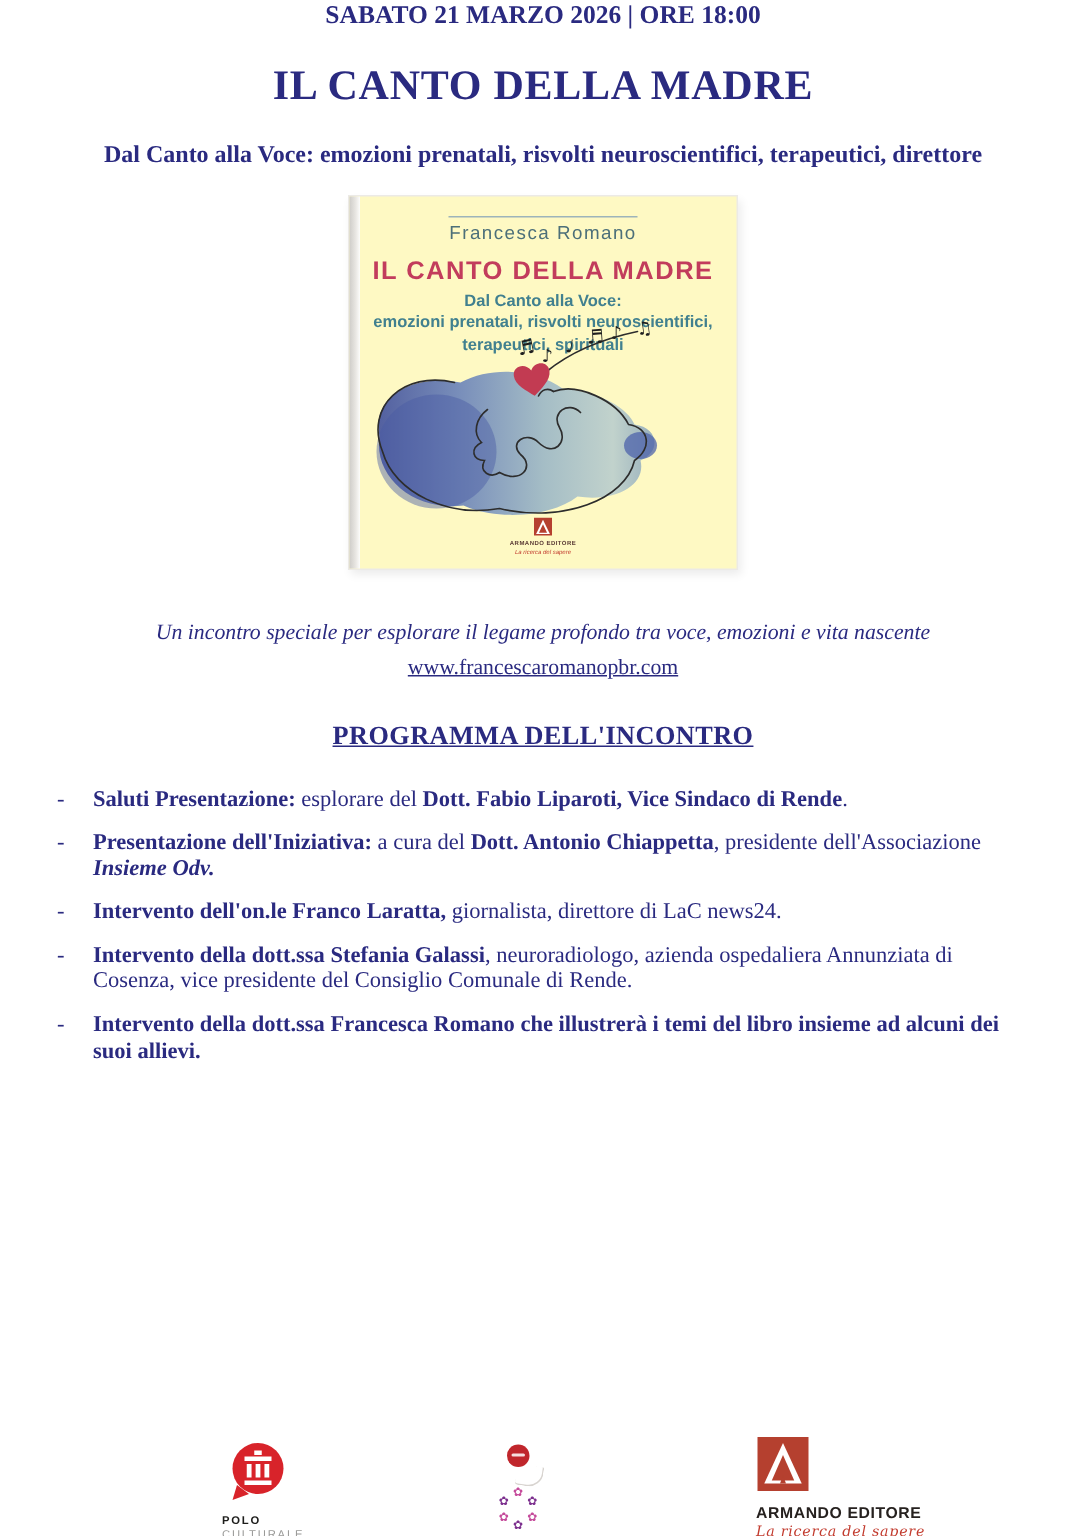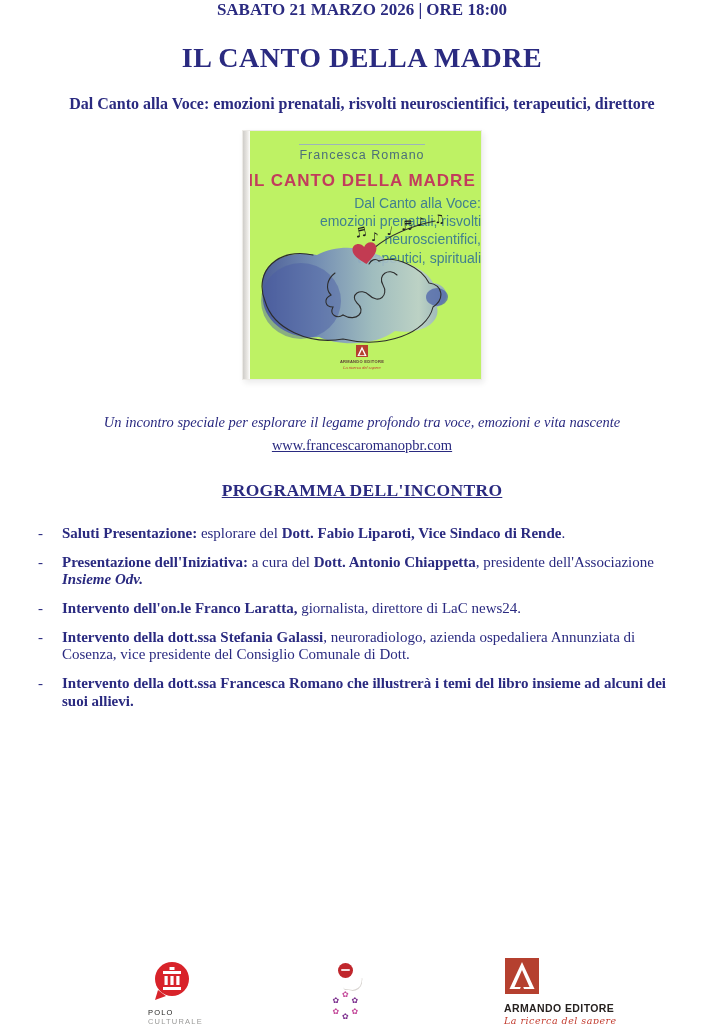--- a/index.html
+++ b/index.html
@@ -17,38 +17,38 @@
   
   .venue       { padding-top:66px; font-size:19px; font-weight:bold; }
   .datetime    { font-size:17px; font-weight:bold; }
   .presentation{ margin-top:26px; font-size:23px; font-weight:bold; text-decoration:underline; }
   .book-title  { margin-top:22px; font-size:28px; font-weight:bold; letter-spacing:0.5px; }
   .subtitle    { margin-top:21px; font-size:16px; font-weight:bold; }
 
   
   .cover {
     position:relative;
-    width:240px; height:250px;
+    width:260px; height:250px;
     margin:17px auto 0 354px; margin-left:auto; margin-right:auto;
-    background:#bef264;
+    background:#fef9c3;
     border:1px solid #eceae6;
     box-shadow:2px 3px 6px rgba(0,0,0,0.08);
     font-family:"Liberation Sans", sans-serif;
     text-align:center;
   }
   .cover-spine {
     position:absolute; left:0; top:0; bottom:0; width:7px;
     background:linear-gradient(to right, #cfcdc9, #e9e7e3 60%, #fdfdfb);
   }
   .cover-rule {
     width:126px; height:1px; background:#9db4ba; margin:13px auto 3px auto;
   }
   .cover-author { font-size:12.5px; letter-spacing:1px; color:#4c6f79; }
   .cover-title  { margin-top:9px; font-size:17px; font-weight:bold; letter-spacing:1px; color:#c23c5c; }
-  .cover-sub    { margin-top:3px; font-size:14px; font-weight:normal; color:#41808f; line-height:1.3;text-align:right; }
+  .cover-sub    { margin-top:3px; font-size:11px; font-weight:bold; color:#41808f; line-height:1.3; }
   .cover-art    { position:absolute; inset:0; pointer-events:none; }
   .note {
     position:absolute; color:#1e1e1e; font-family:"DejaVu Sans", sans-serif;
   }
   .cover-pub {
     position:absolute; left:0; right:0; bottom:9px;
     display:flex; flex-direction:column; align-items:center; gap:1px;
   }
   .cover-pub-name    { font-size:4px; font-weight:bold; color:#5a3b35; letter-spacing:0.3px; }
   .cover-pub-tagline { font-size:4px; font-style:italic; color:#c23b2e; }
@@ -66,21 +66,21 @@
   .prog-dash { width:24px; flex:0 0 24px; }
   .prog-text { max-width:620px; }
   .prog-text .b { font-weight:bold; }
   .prog-text .i { font-style:italic; }
 
   
   .footer { position:absolute; left:0; top:955px; width:724px; height:69px; }
   .logo-polo { position:absolute; left:148px; top:5px; width:80px; text-align:left;
                font-family:"Liberation Sans", sans-serif; }
   .polo-text { margin-top:2px; font-size:7.5px; letter-spacing:1.2px; line-height:1.25; }
-  .polo-l1, .polo-l3 { font-weight:normal; color:#1d1d1b; }
+  .polo-l1, .polo-l3 { font-weight:bold; color:#1d1d1b; }
   .polo-l2 { color:#9a9a98; }
 
   .logo-assoc { position:absolute; left:330px; top:8px; width:44px; height:58px; }
   .assoc-circle { position:absolute; left:8px; top:0; width:15px; height:15px; border-radius:50%;
                   background:#c0262c; }
   .assoc-circle::after { content:""; position:absolute; left:3px; top:6px; width:9px; height:2px;
                   background:rgba(255,255,255,0.85); border-radius:1px; }
   .assoc-sketch { position:absolute; left:14px; top:14px; width:18px; height:14px;
                   border:1px solid #d8d4d0; border-top:none; border-left:none;
                   border-radius:0 0 10px 2px; transform:rotate(8deg); }
@@ -179,21 +179,21 @@
       <div class="prog-item">
         <span class="prog-dash">-</span>
         <div class="prog-text"><span class="b">Presentazione dell'Iniziativa:</span><span> a cura del </span><span class="b">Dott. Antonio Chiappetta</span><span>, presidente dell'Associazione </span><span class="b i">Insieme Odv.</span></div>
       </div>
       <div class="prog-item">
         <span class="prog-dash">-</span>
         <div class="prog-text"><span class="b">Intervento dell'on.le Franco Laratta,</span><span> giornalista, direttore di LaC news24.</span></div>
       </div>
       <div class="prog-item">
         <span class="prog-dash">-</span>
-        <div class="prog-text"><span class="b">Intervento della dott.ssa Stefania Galassi</span><span>, neuroradiologo, azienda ospedaliera Annunziata di Cosenza, vice presidente del Consiglio Comunale di Dott.</span></div>
+        <div class="prog-text"><span class="b">Intervento della dott.ssa Stefania Galassi</span><span>, neuroradiologo, azienda ospedaliera Annunziata di Cosenza, vice presidente del Consiglio Comunale di Rende.</span></div>
       </div>
       <div class="prog-item">
         <span class="prog-dash">-</span>
         <div class="prog-text"><span class="b">Intervento della dott.ssa Francesca Romano che illustrerà i temi del libro insieme ad alcuni dei suoi allievi.</span></div>
       </div>
     </div>
 
   <div class="footer">
 
     <div class="logo-polo">

